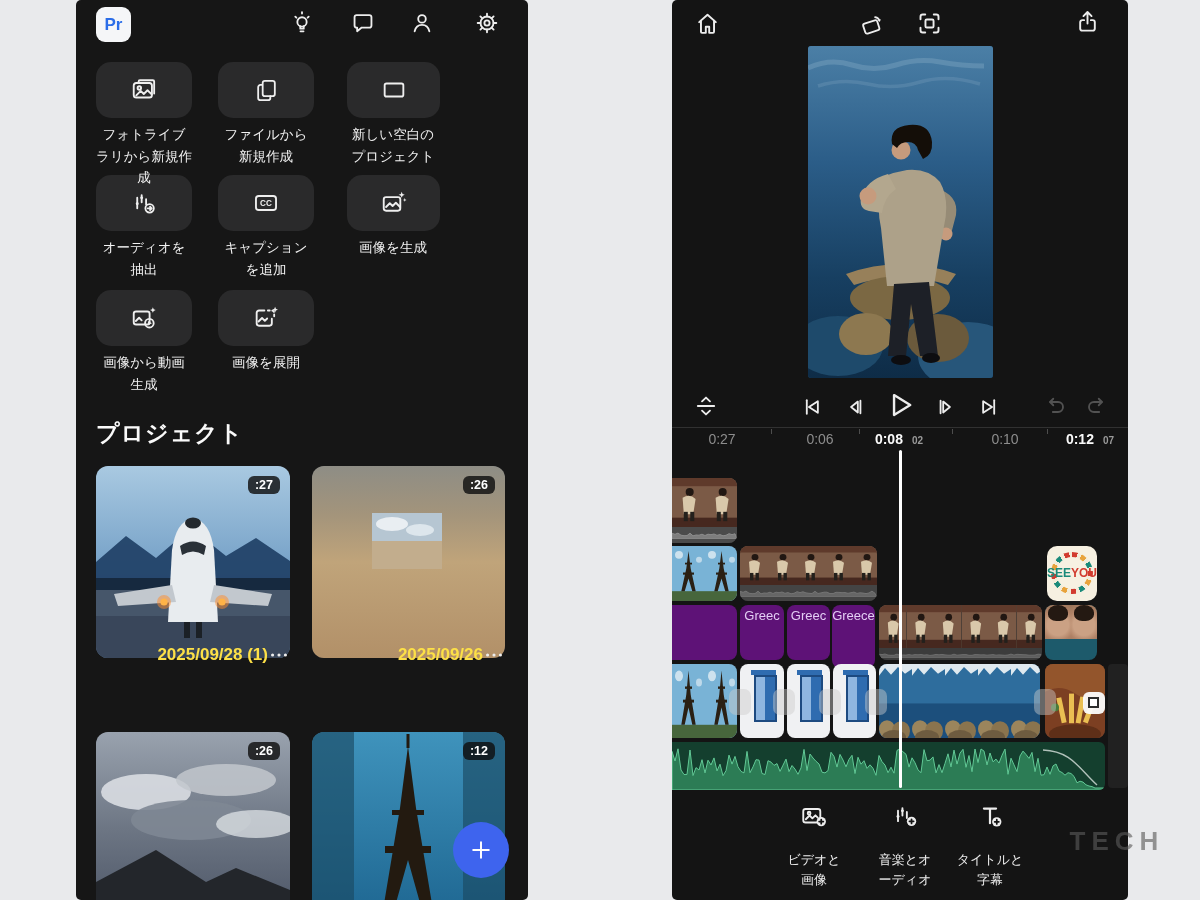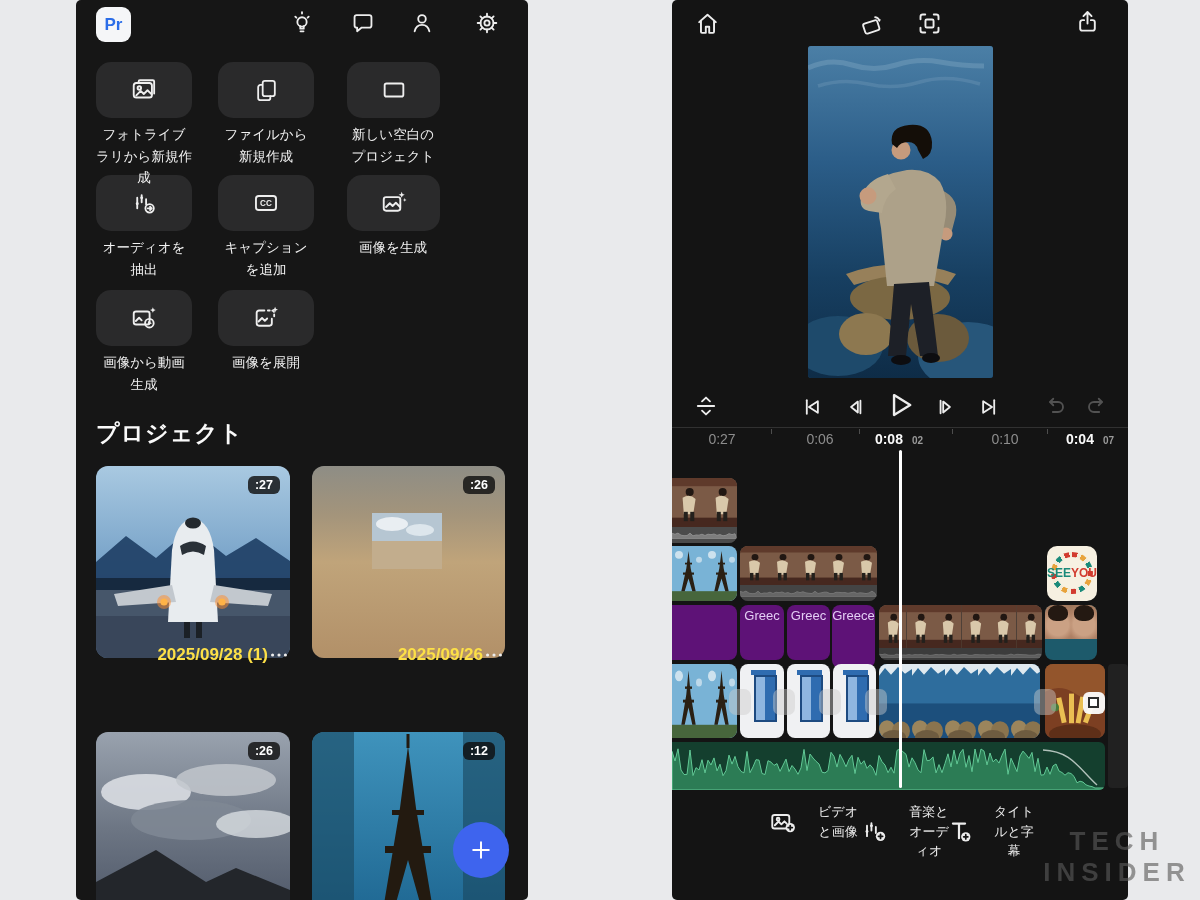--- a/index.html
+++ b/index.html
@@ -48,21 +48,21 @@
   .face .hair{position:absolute;top:0;left:12%;right:12%;height:46%;background:#241912;border-radius:50% 50% 42% 42%}
   .winclip{background:#f0f1f3}
   .window{position:absolute;left:31%;top:15%;width:44%;height:58%;background:linear-gradient(90deg,#8fb6e0 0 45%,#2f6cb0 45%);border:2px solid #1d4a80}
   .lintel{position:absolute;left:24%;top:8%;width:58%;height:7%;background:#2f6cb0}
   .trans{position:absolute;width:22px;height:26px;top:689px;border-radius:7px;background:rgba(205,205,205,.45);z-index:4}
   .pip{position:absolute;left:411px;top:692px;width:22px;height:22px;border-radius:6px;background:rgba(252,252,252,.95);z-index:5}
   .pip i{position:absolute;left:5px;top:5px;width:11px;height:11px;border:2px solid #2c2c2c;background:#fff;box-sizing:border-box}
   .audio{position:absolute;left:0;top:742px;width:433px;height:48px;background:var(--audio-bg,#143f2e);border-radius:0 6px 6px 0;overflow:hidden}
   .endzone{position:absolute;left:436px;top:664px;width:20px;height:124px;background:#212121;border-radius:4px}
   .playhead{position:absolute;left:227px;top:450px;width:3px;height:338px;background:#fff;border-radius:2px;z-index:9}
-  .tbtn{position:absolute;top:802px;width:90px;display:flex;flex-direction:row;align-items:center;gap:20px;color:#ececec}
+  .tbtn{position:absolute;top:802px;width:90px;display:flex;flex-direction:column;align-items:center;gap:20px;color:#ececec}
   .tbtn .lbl{font-size:13px;line-height:1.5;text-align:center}
 
   .wm{position:absolute;left:1042px;top:826px;width:150px;text-align:center;font-weight:bold;font-size:26px;line-height:31px;letter-spacing:6px;color:#787878;z-index:20}
   @supports ((-webkit-background-clip:text)){
     .wm{background:linear-gradient(90deg,#3f3f3f 0 86px,#919191 86px);-webkit-background-clip:text;background-clip:text;-webkit-text-fill-color:transparent}
   }
 </style>
 </head>
 <body>
 
@@ -463,21 +463,21 @@
 
     <div class="ruler-line"></div>
     <i class="tick" style="left:99px"></i>
       <i class="tick" style="left:187px"></i>
       <i class="tick" style="left:280px"></i>
       <i class="tick" style="left:375px"></i>
     <div class="rlabel" style="left:50px"><span>0:27</span></div>
     <div class="rlabel" style="left:148px"><span>0:06</span></div>
     <div class="rlabel cur" style="left:227px"><span>0:08</span><span class="f">02</span></div>
     <div class="rlabel" style="left:333px"><span>0:10</span></div>
-    <div class="rlabel cur" style="left:418px"><span>0:04</span><span class="f">07</span></div>
+    <div class="rlabel cur" style="left:418px"><span>0:12</span><span class="f">07</span></div>
 
     <div class="clip cutL" style="left:0;top:478px;width:65px;height:65px">
       <svg width="65" height="49">
           <use href="#sym-walk" width="33" height="49"></use>
           <use href="#sym-walk" x="33" width="33" height="49"></use>
         </svg>
       <div class="strip" style="height:16px;background:#4b4b4b">
           <svg width="65" height="12">
             <path d="M0 12 L0 6.3 L3 7.3 L6 6.1 L9 8.2 L12 8.7 L15 8.6 L18 6.2 L21 8.8 L24 8.0 L27 8.2 L30 7.2 L33 8.5 L36 7.2 L39 7.7 L42 7.0 L45 8.3 L48 7.6 L51 8.8 L54 8.3 L57 6.7 L60 7.6 L63 6.8 L65 12 Z" fill="#7d7d7d" stroke="#8d8d8d" stroke-width="1"></path>
           </svg>
@@ -629,15 +629,14 @@
             <circle cx="17.8" cy="17" r="4" fill="currentColor" stroke="none"></circle>
             <path d="M17.8 15.2v3.6M16 17h3.6" stroke="#141414" stroke-width="1.5"></path>
           </svg>
       </span>
       <span class="lbl" style="width:70px">タイトルと字幕</span>
     </div>
   </section>
 
   <div class="wm">
     <div>TECH</div>
-    <div>INSIDER</div>
   </div>
 </div>
 
 </body></html>

